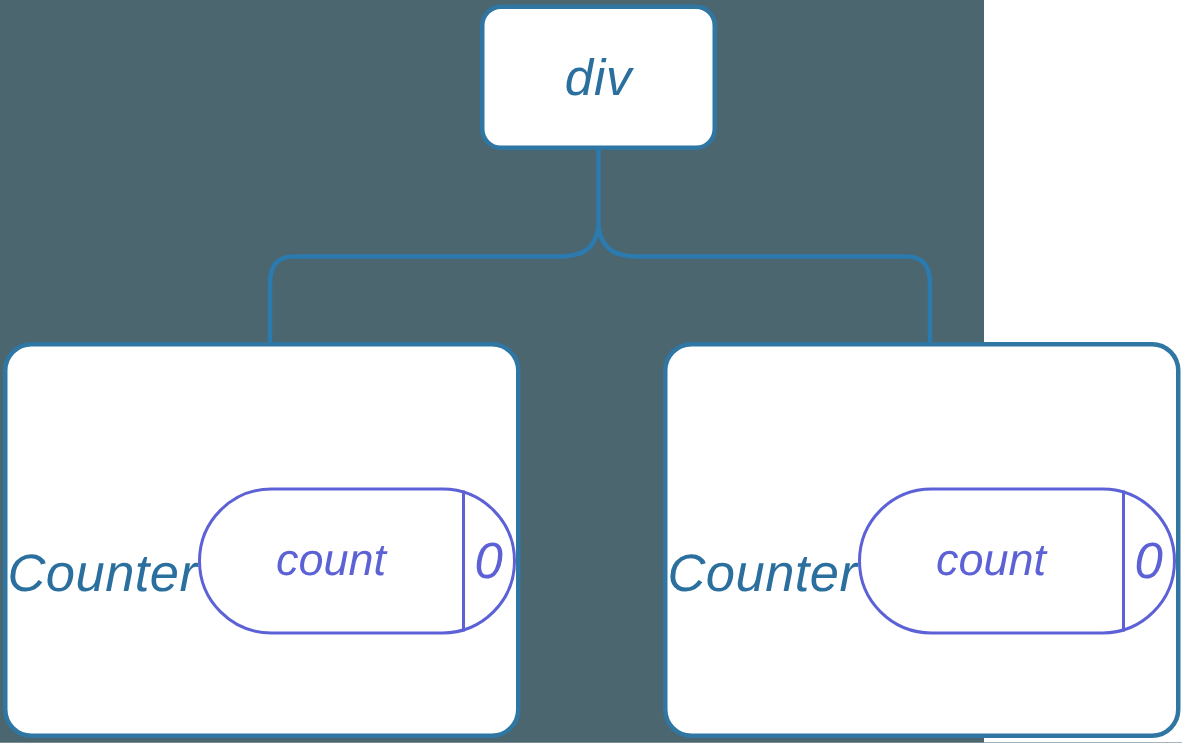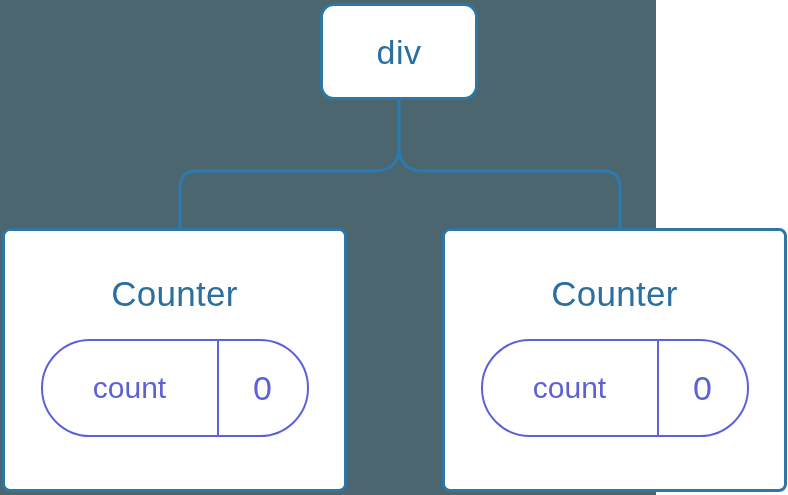--- a/index.html
+++ b/index.html
@@ -10,20 +10,21 @@
     width: 788px;
     height: 495px;
     overflow: hidden;
     font-family: "Liberation Sans", sans-serif;
   }
   #stage {
     position: relative;
     width: 656px;
     height: 495px;
     background: #4c6670;
+    font-style: italic;
   }
   #connector-layer {
     position: absolute;
     left: 0;
     top: 0;
     width: 788px;
     height: 495px;
     pointer-events: none;
   }
 
@@ -49,24 +50,24 @@
     line-height: 1;
   }
 
   
   .card {
     position: absolute;
     top: 228px;
     height: 264px;
     background: #ffffff;
     border: 3px solid #2f76a3;
-    border-radius: 8px;
+    border-radius: 19px;
     box-sizing: border-box;
     display: flex;
-    flex-direction: column;
+    flex-direction: row;
     align-items: center;
   }
   .card-left  { left: 2px;   width: 345px; }
   .card-right { left: 442px; width: 345px; }
 
   .card-title {
     margin-top: 45px;
     font-size: 35px;
     color: #2b6f9e;
     line-height: 1;

